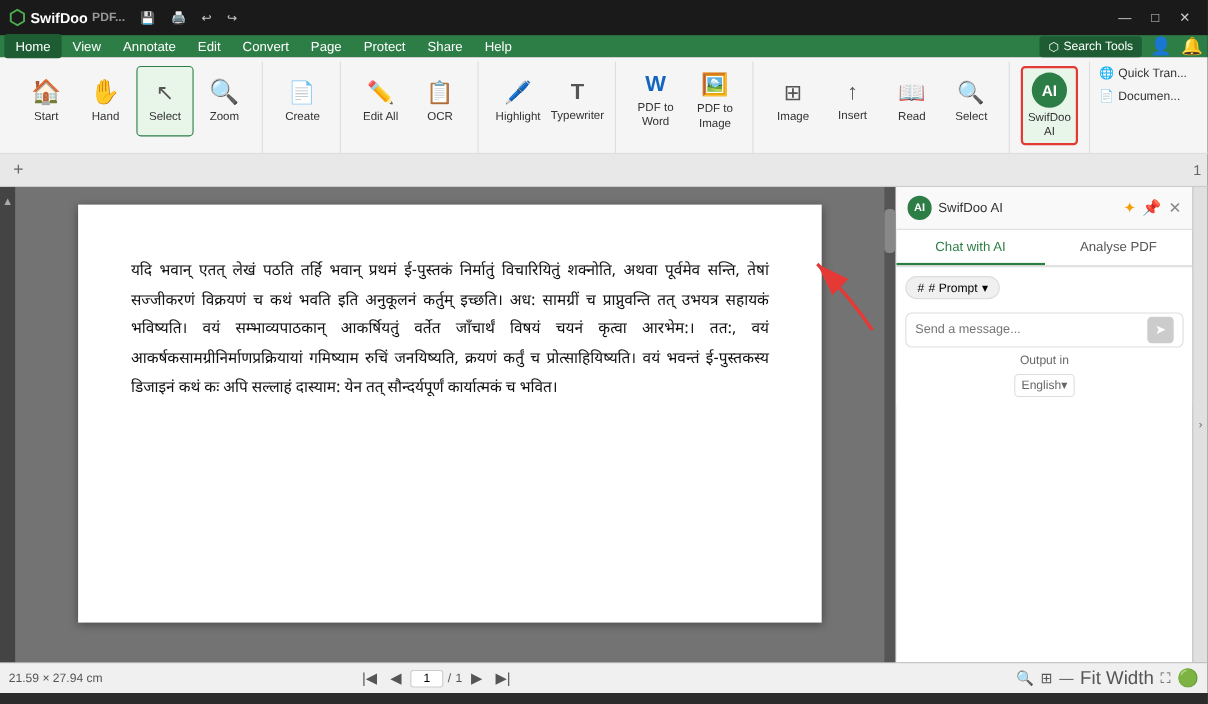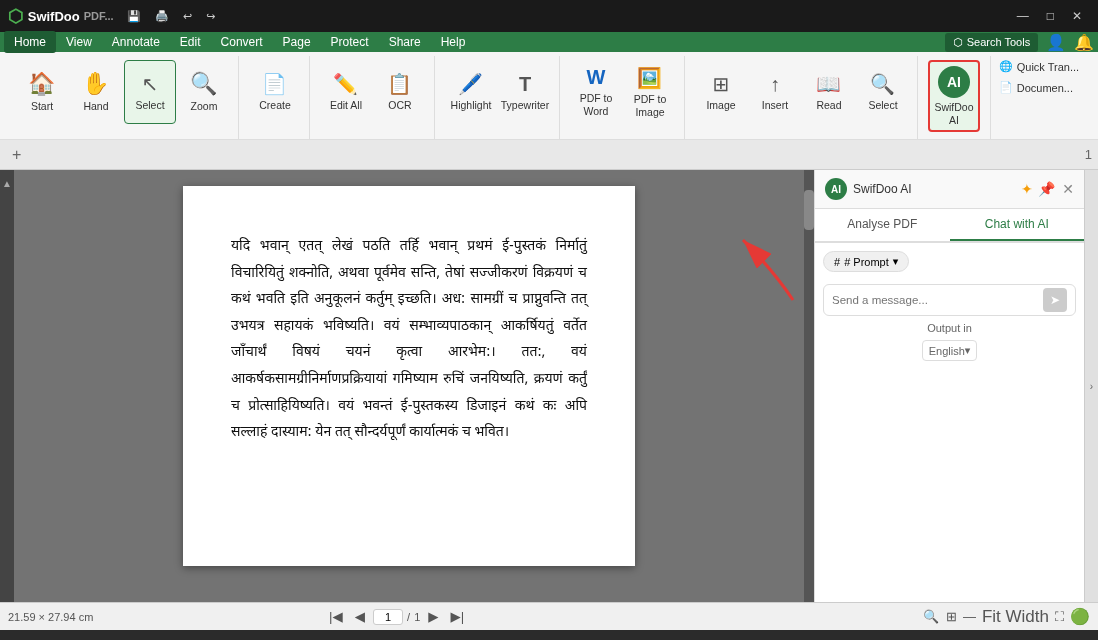--- a/index.html
+++ b/index.html
@@ -148,21 +148,21 @@
       display: flex;
       flex-direction: column;
       align-items: center;
       overflow: hidden;
       position: relative;
     }
     .pdf-page {
       background: white;
       margin: 16px auto;
       padding: 48px 48px;
-      width: 452px;
+      width: 676px;
       min-height: 380px;
       box-shadow: 0 2px 8px rgba(0,0,0,0.4);
       font-size: 15px;
       line-height: 1.8;
       color: #111;
     }
 
     
     .ai-panel {
       width: 270px;
@@ -525,22 +525,22 @@
       <div class="ai-avatar-small">AI</div>
       <span class="ai-panel-title">SwifDoo AI</span>
       <div class="ai-panel-icons">
         <span title="Sparkle" style="color:#f59e0b;">✦</span>
         <span title="Pin">📌</span>
         <span title="Close" style="cursor:pointer;">✕</span>
       </div>
     </div>
 
     <div class="ai-tabs">
+      <div class="ai-tab active">Chat with AI</div>
       <div class="ai-tab">Analyse PDF</div>
-      <div class="ai-tab active">Chat with AI</div>
     </div>
 
 
     <div class="ai-input-area">
       <div style="margin-bottom: 6px;">
         <button class="ai-prompt-btn">
           <span>#</span>
           <span># Prompt</span>
           <span>▾</span>
         </button>

